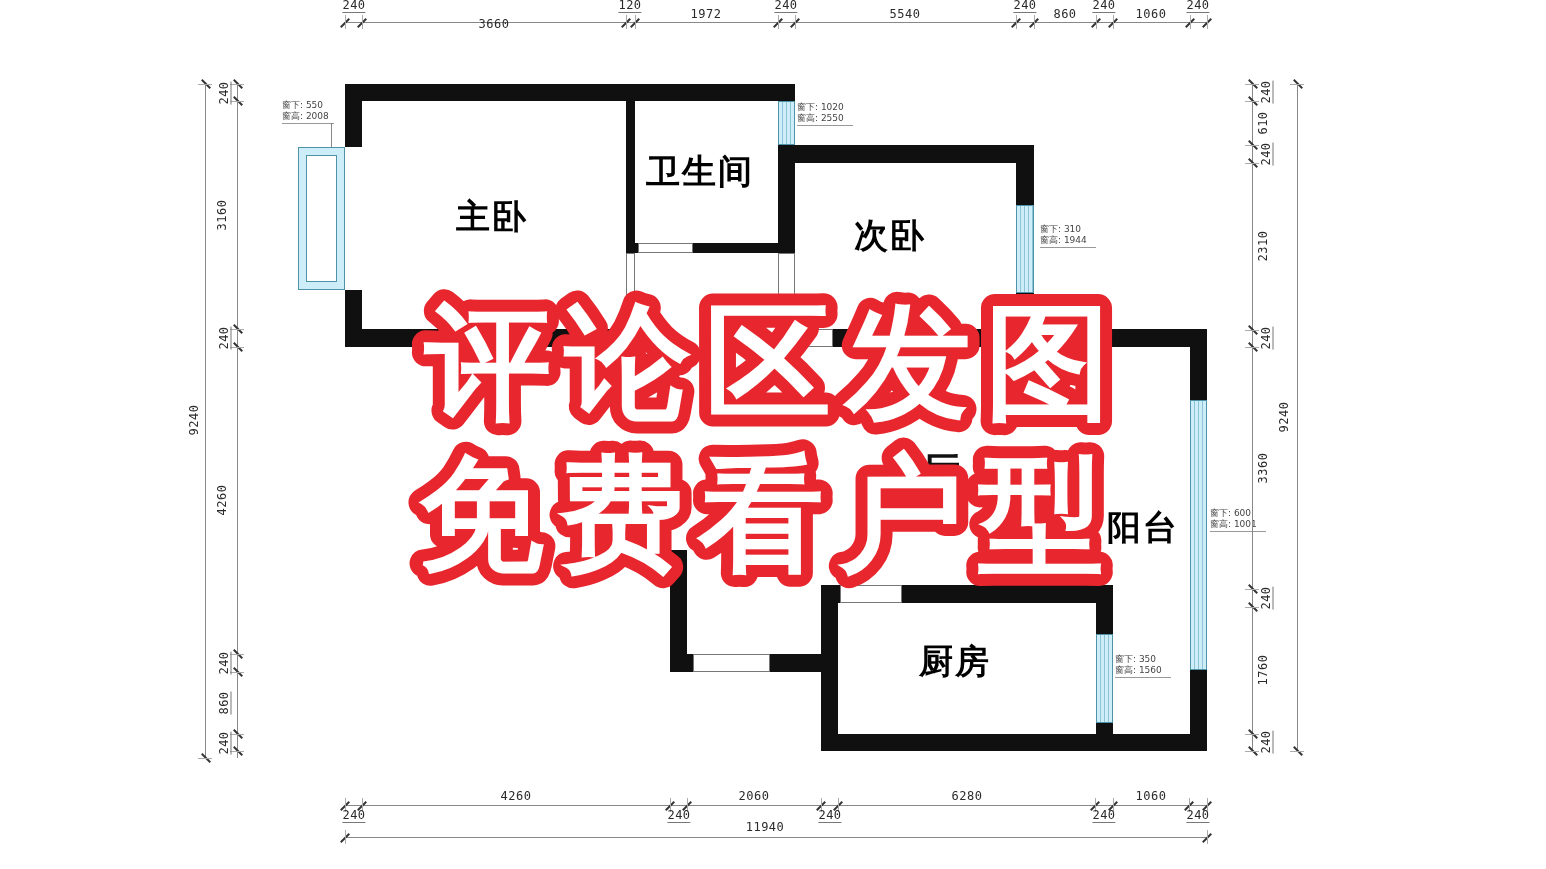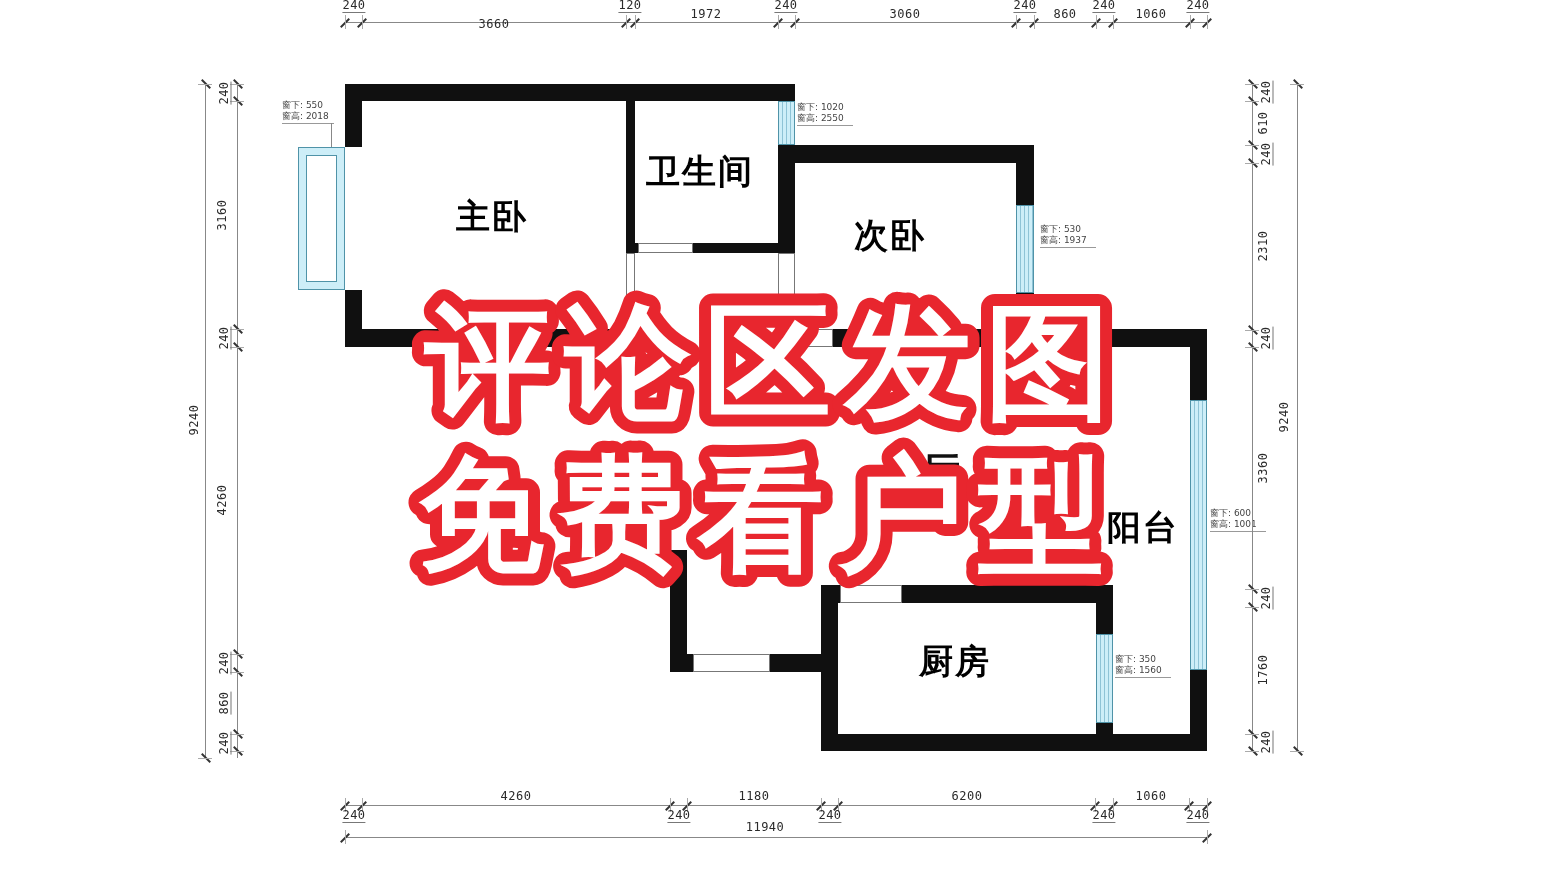--- a/index.html
+++ b/index.html
@@ -78,30 +78,30 @@
 
   <div class="room" style="left:492px;top:217px">主卧</div>
   <div class="room" style="left:700px;top:172px">卫生间</div>
   <div class="room" style="left:890px;top:236px">次卧</div>
   <div class="room" style="left:1143px;top:528px">阳台</div>
   <div class="room" style="left:955px;top:662px">厨房</div>
   <div class="frag" style="left:922px;top:446px">厅</div>
 
   <div class="note" style="left:282px;top:100px;width:52px">
     <div>窗下: 550</div>
-    <div>窗高: 2018</div>
+    <div>窗高: 2008</div>
   </div>
   <div class="line" style="left:331px;top:123px;width:1px;height:24px"></div>
   <div class="note" style="left:797px;top:102px;width:56px">
     <div>窗下: 1020</div>
     <div>窗高: 2550</div>
   </div>
   <div class="note" style="left:1040px;top:224px;width:56px">
-    <div>窗下: 530</div>
-    <div>窗高: 1937</div>
+    <div>窗下: 310</div>
+    <div>窗高: 1944</div>
   </div>
   <div class="note" style="left:1210px;top:508px;width:56px">
     <div>窗下: 600</div>
     <div>窗高: 1001</div>
   </div>
   <div class="note" style="left:1115px;top:654px;width:56px">
     <div>窗下: 350</div>
     <div>窗高: 1560</div>
   </div>
 
@@ -210,33 +210,33 @@
       <span class="wit wv" style="top: 0px;"></span>
       <span class="tick tv" style="top: 666px;"></span>
       <span class="wit wv" style="top: 667px;"></span>
     </div>
 
   <span class="dtx su" style="left:354px;top:-2px">240</span>
   <span class="dtx" style="left:494px;top:17px">3660</span>
   <span class="dtx su" style="left:630px;top:-2px">120</span>
   <span class="dtx" style="left:706px;top:7px">1972</span>
   <span class="dtx su" style="left:786px;top:-2px">240</span>
-  <span class="dtx" style="left:905px;top:7px">3060</span>
+  <span class="dtx" style="left:905px;top:7px">5540</span>
   <span class="dtx su" style="left:1025px;top:-2px">240</span>
   <span class="dtx" style="left:1065px;top:7px">860</span>
   <span class="dtx su" style="left:1104px;top:-2px">240</span>
   <span class="dtx" style="left:1151px;top:7px">1060</span>
   <span class="dtx su" style="left:1198px;top:-2px">240</span>
 
   <span class="dtx su" style="left:354px;top:808px">240</span>
   <span class="dtx" style="left:516px;top:789px">4260</span>
   <span class="dtx su" style="left:679px;top:808px">240</span>
-  <span class="dtx" style="left:754px;top:789px">1180</span>
+  <span class="dtx" style="left:754px;top:789px">2060</span>
   <span class="dtx su" style="left:830px;top:808px">240</span>
-  <span class="dtx" style="left:967px;top:789px">6200</span>
+  <span class="dtx" style="left:967px;top:789px">6280</span>
   <span class="dtx su" style="left:1104px;top:808px">240</span>
   <span class="dtx" style="left:1151px;top:789px">1060</span>
   <span class="dtx su" style="left:1198px;top:808px">240</span>
   <span class="dtx" style="left:765px;top:820px">11940</span>
 
   <span class="dvx su" style="left:224px;top:93px">240</span>
   <span class="dvx" style="left:222px;top:215px">3160</span>
   <span class="dvx su" style="left:224px;top:338px">240</span>
   <span class="dvx" style="left:222px;top:500px">4260</span>
   <span class="dvx su" style="left:224px;top:663px">240</span>

